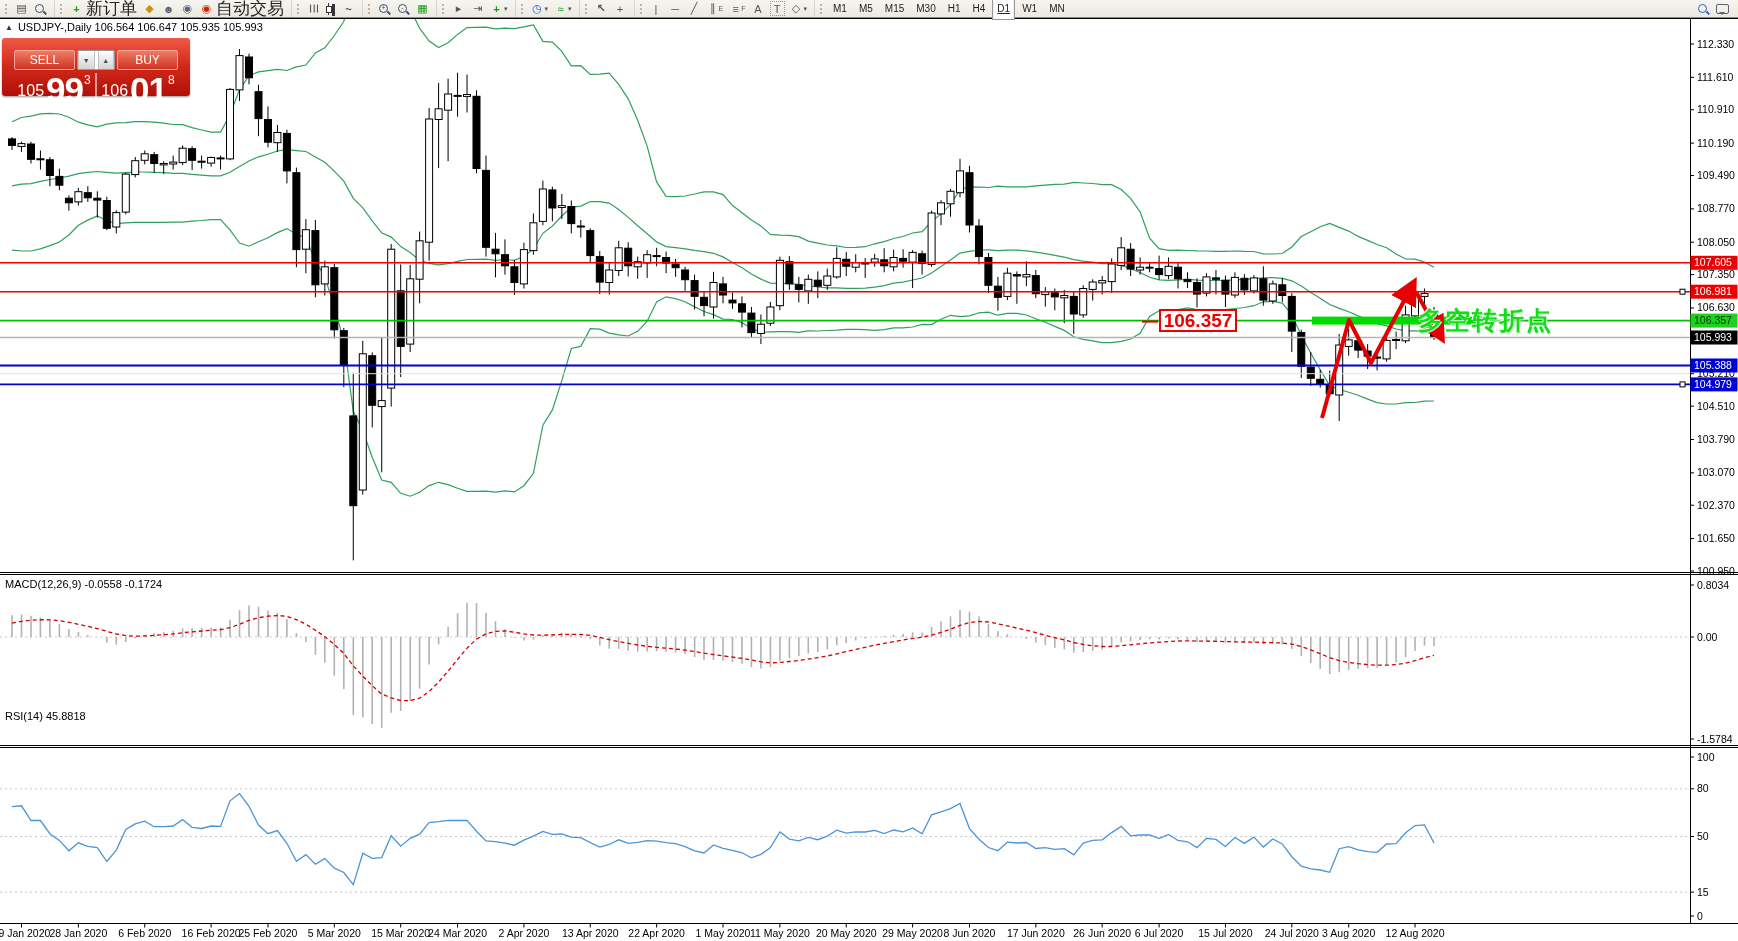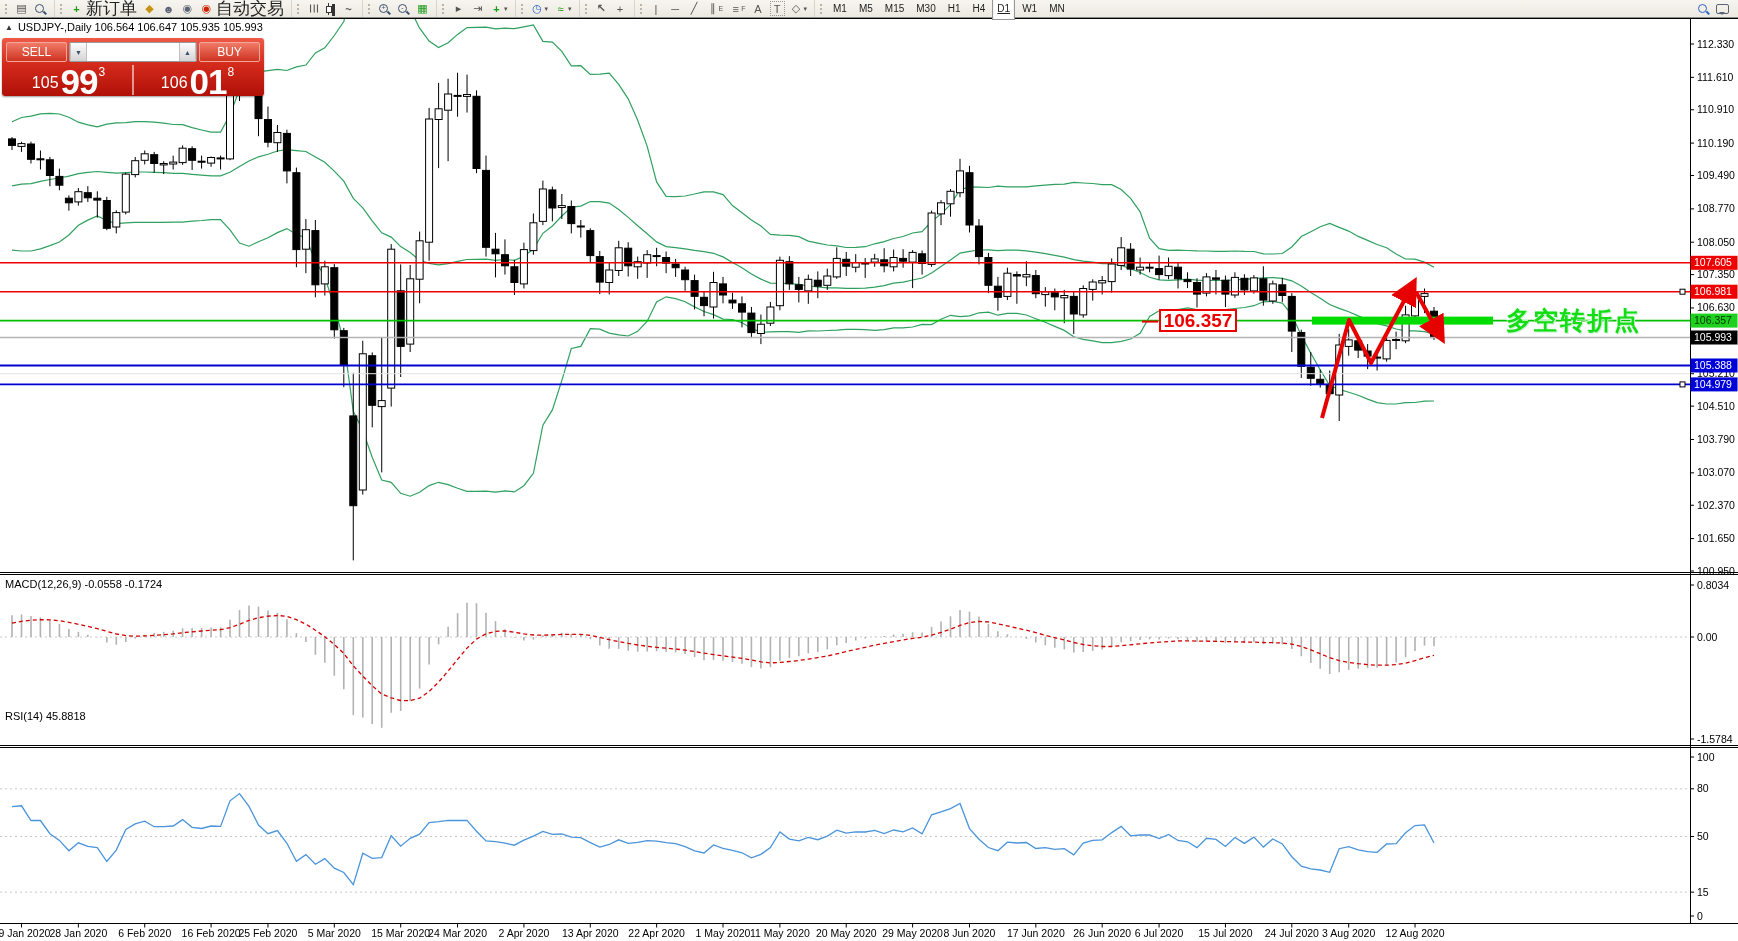--- a/index.html
+++ b/index.html
@@ -32,42 +32,42 @@
   .tf{font-size:10px;height:13px;line-height:13px;padding:4px 4px;margin:0 1px;color:#222;border:1px solid transparent;}
   .tf.active{background:#fff;border-color:#979797;box-shadow:inset 0 1px 2px rgba(0,0,0,.18);text-decoration:underline;}
   #tb-spacer{margin-left:auto}
   #tb-right{display:flex;align-items:center;padding-right:6px;}
   
   #workspace{position:absolute;top:18px;left:0;width:1738px;height:923px;background:#fff;}
   #plot{position:absolute;left:0;top:0;}
   #symbol-row{position:absolute;left:5px;top:3px;font-size:11px;color:#000;display:flex;align-items:center;white-space:nowrap;}
   #symbol-row .ca{font-size:8px;color:#333;margin-right:5px;}
   
-  #oct{position:absolute;left:2px;top:20px;width:262px;height:58px;box-sizing:border-box;border-radius:3px;padding:4px;
+  #oct{position:absolute;left:2px;top:20px;width:188px;height:58px;box-sizing:border-box;border-radius:3px;padding:12px;
     background:linear-gradient(180deg,#ef5a46 0%,#d32b1c 45%,#b01007 100%);box-shadow:0 1px 2px rgba(0,0,0,.4);}
   #oct-top{display:flex;height:20px;gap:2px;}
   .oct-btn{flex:0 0 59px;background:linear-gradient(#f07b66,#cf3322);border:1px solid #f2a89c;border-radius:2px;
     color:#fff;font-size:12px;display:flex;align-items:center;justify-content:center;}
   #vol-box{flex:1;display:flex;background:#fff;border:1px solid #999;border-radius:2px;overflow:hidden;}
   .stp{width:15px;border:none;background:linear-gradient(#fdfdfd,#d4d4d4);color:#39506e;font-size:7px;
     display:flex;align-items:center;justify-content:center;border-left:1px solid #c0c0c0;border-right:1px solid #c0c0c0;}
   #vol-input{flex:1;border:none;outline:none;min-width:0;text-align:right;font-size:13px;padding:0 3px 0 0;
     font-family:"Liberation Sans",sans-serif;color:#000;margin-top:36px;}
   #oct-prices{display:flex;height:33px;margin-top:1px;color:#fff;}
   .half{flex:1;display:flex;align-items:flex-end;justify-content:center;padding-bottom:1px;}
   .psep{width:2px;background:rgba(255,255,255,.55);margin:2px 1px 1px 1px;}
   .pbase{font-size:16px;margin:16px 2px 3px 0;}
   .pbig{font-size:35px;font-weight:bold;line-height:27px;letter-spacing:-1px;}
   .psup{font-size:12px;align-self:flex-start;margin-top:2px;margin-left:1px;}
   
   .ind-label{position:absolute;font-size:11px;color:#000;white-space:nowrap;}
   
   #price-note{position:absolute;left:1159px;top:291px;width:78px;height:23px;box-sizing:border-box;background:#fff;
     border:2px solid #ee0000;color:#ee0000;font-size:19px;font-weight:bold;display:flex;align-items:center;justify-content:center;}
-  #cn-note{position:absolute;left:1506px;top:286px;font-size:25px;font-weight:bold;color:#14dd14;letter-spacing:2px;
+  #cn-note{position:absolute;left:1418px;top:286px;font-size:25px;font-weight:bold;color:#14dd14;letter-spacing:2px;
     text-shadow:1px 1px 0 #c4f2cf,-1px -1px 0 #eafff0;white-space:nowrap;}
 </style>
 </head>
 <body>
 
 <div id="toolbar">
     <div class="grp">
       <span class="tbtn">
         <span class="g ">▤</span>
       </span>

